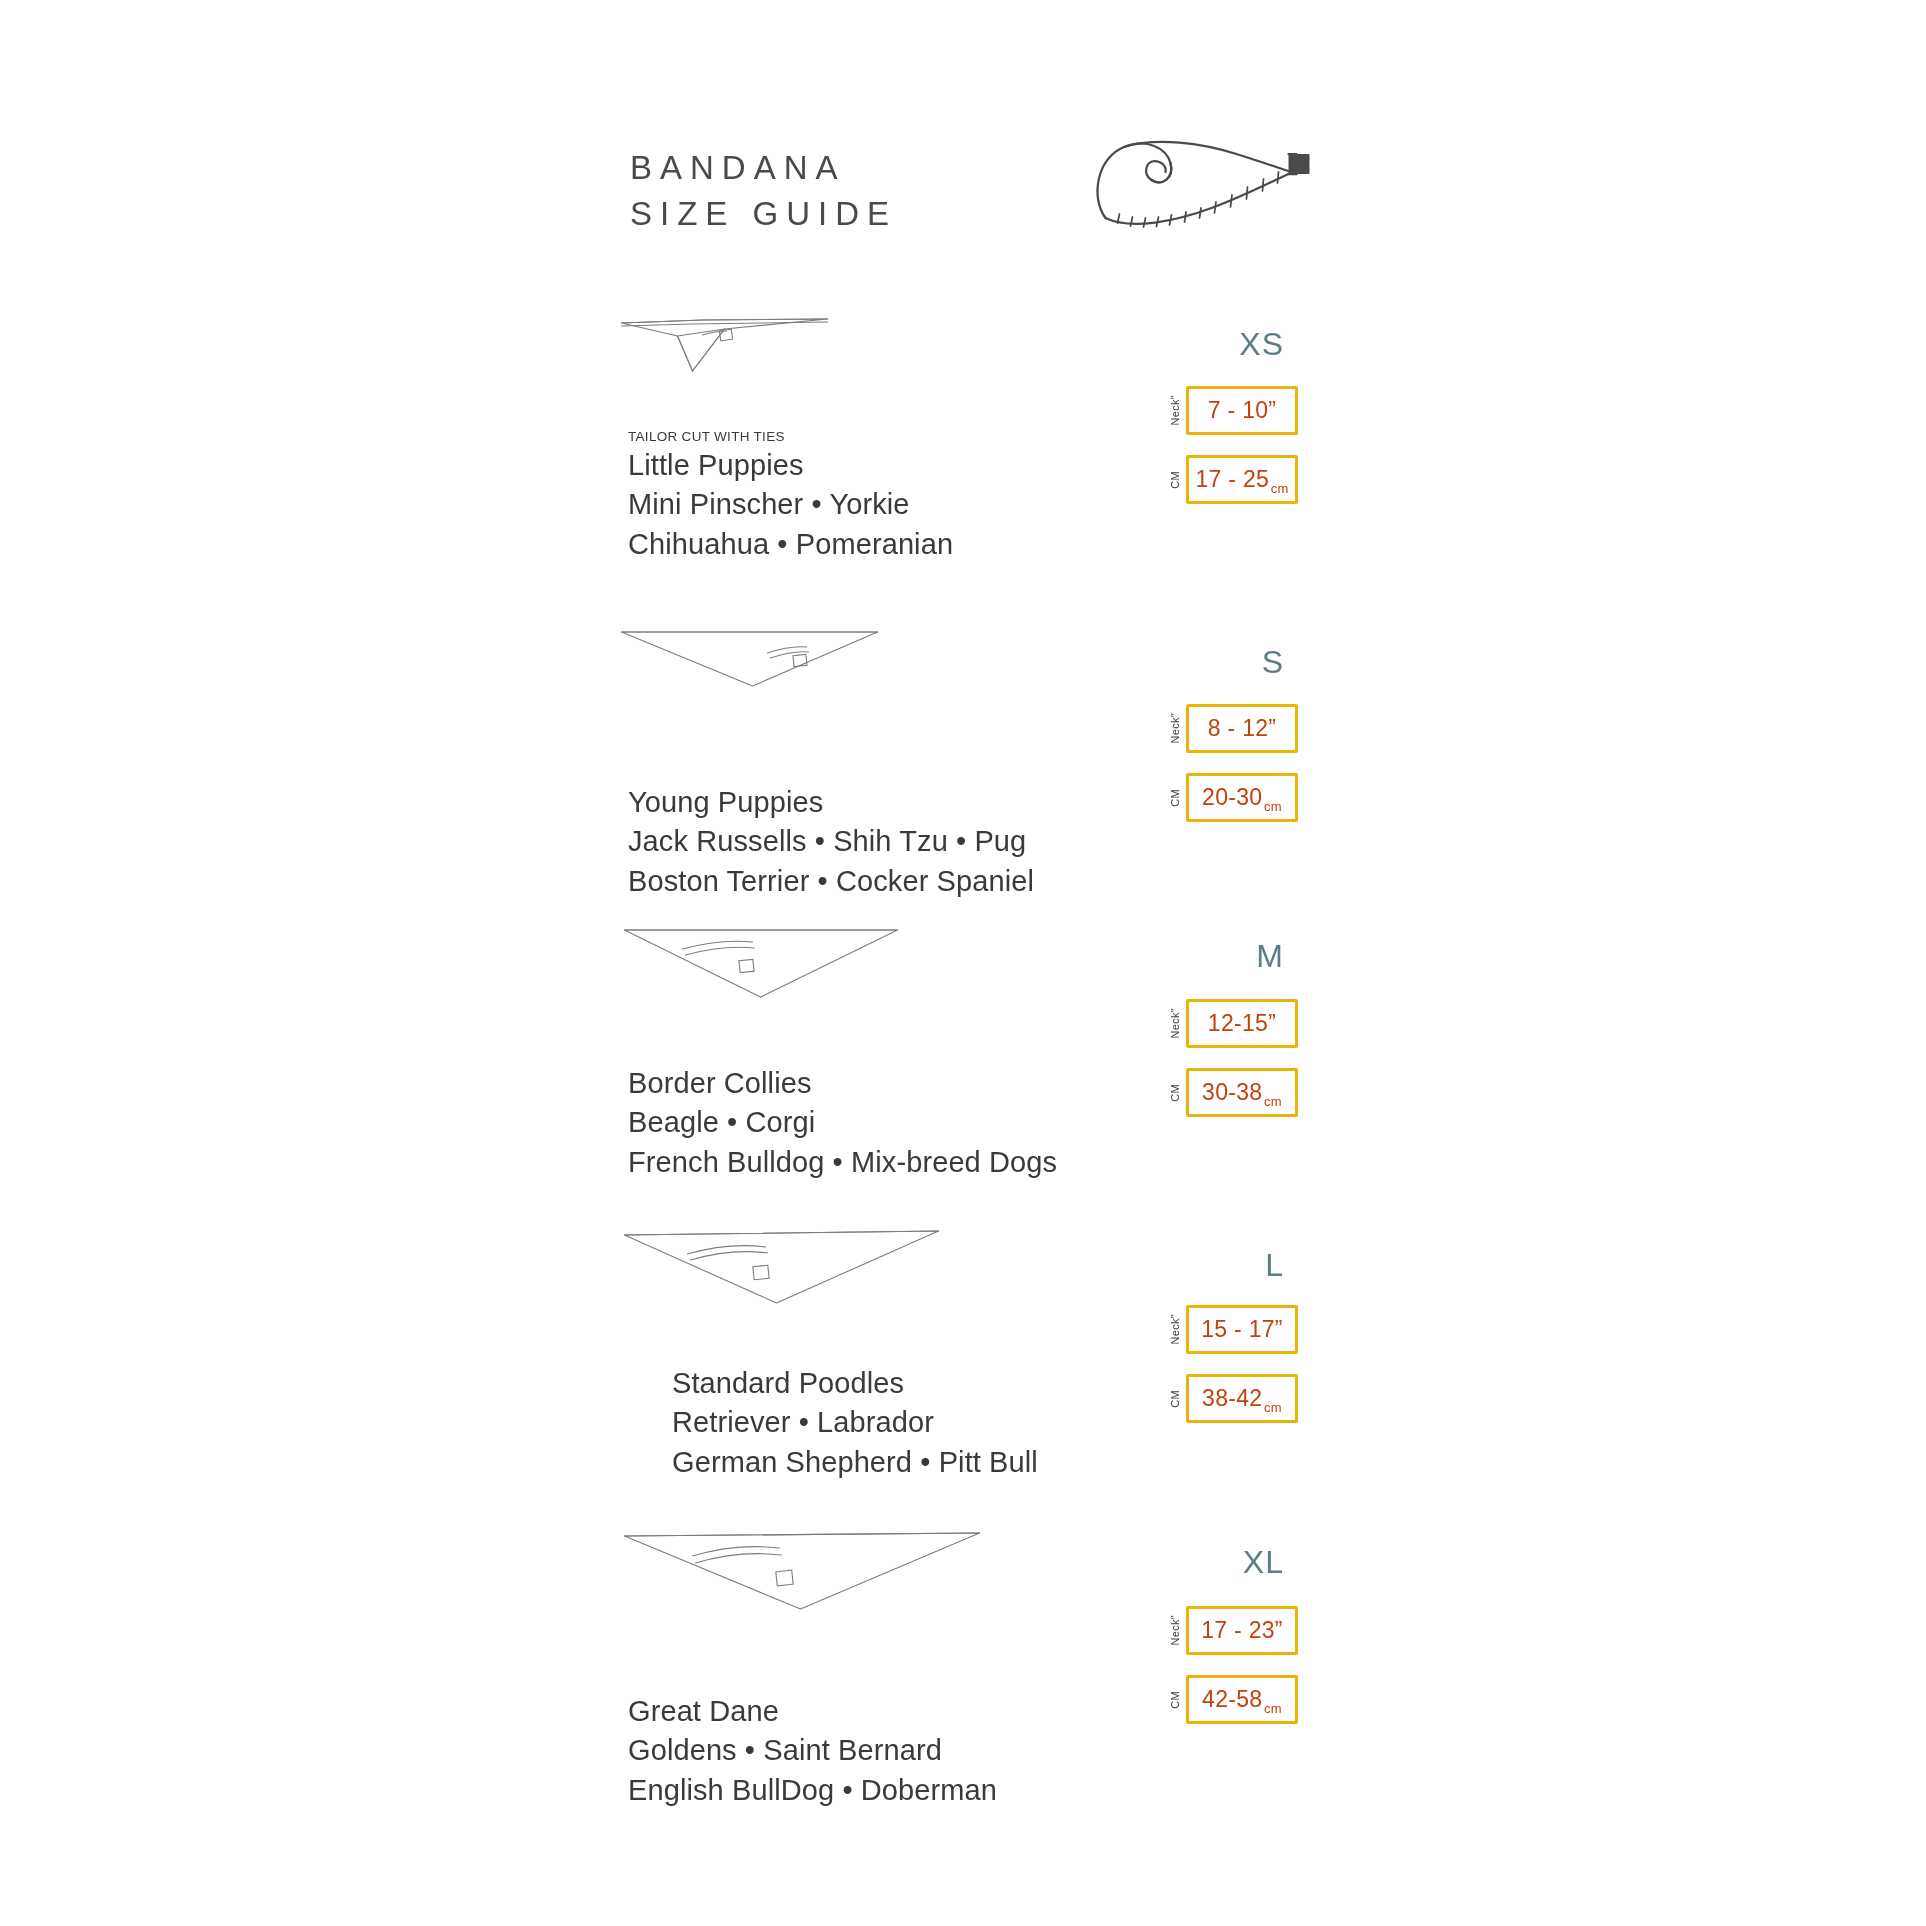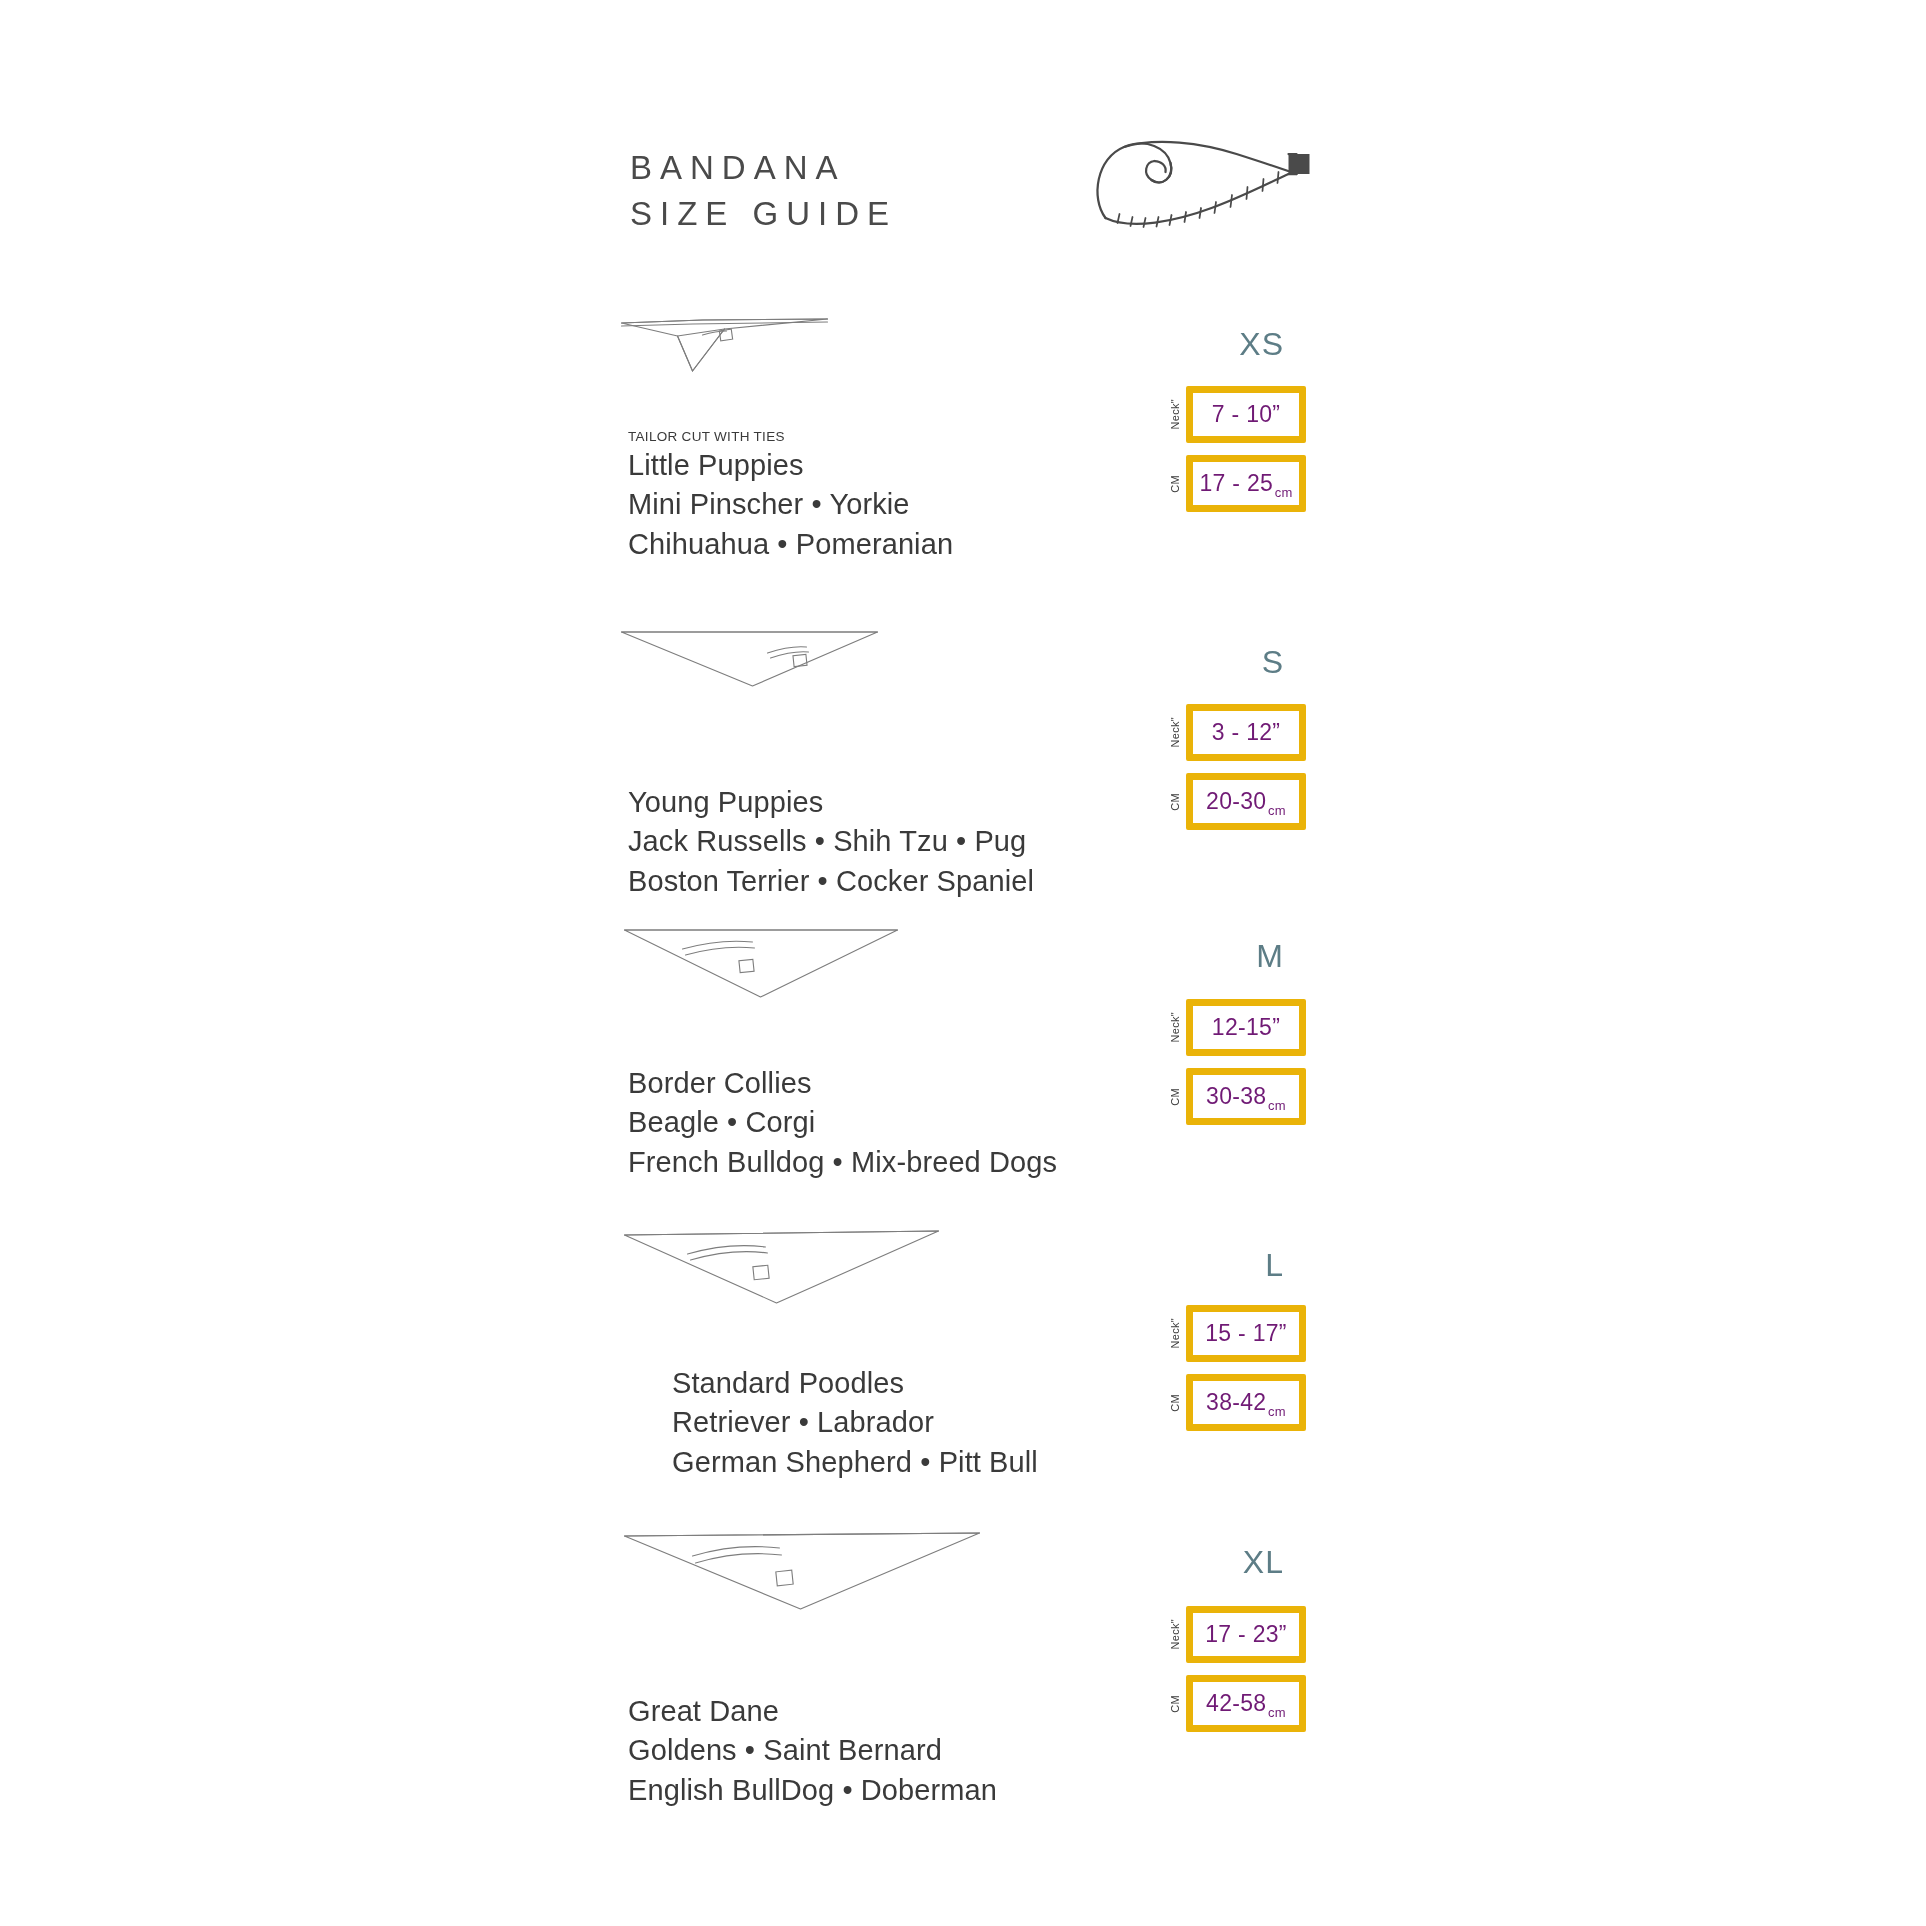--- a/index.html
+++ b/index.html
@@ -99,29 +99,29 @@
   .meas .vlabel {
     writing-mode: vertical-rl;
     transform: rotate(180deg);
     font-size: 11px;
     color: #3a3a3a;
     letter-spacing: 0.3px;
     margin-right: 5px;
     white-space: nowrap;
   }
   .meas .box {
-    border: 7px solid #eab308;
+    border: 3px solid #eab308;
     border-radius: 2px;
     width: 106px;
     height: 43px;
     display: flex;
     align-items: center;
     justify-content: center;
     font-size: 23px;
-    color: #701a75;
+    color: #c2410c;
     background: #fff;
     letter-spacing: 0.3px;
   }
   .meas .box .unit {
     font-size: 13px;
     margin-left: 1.5px;
     align-self: flex-end;
     padding-bottom: 5px;
   }
   svg { display: block; }
@@ -212,21 +212,21 @@
       </svg>
     </div>
     <div class="breeds" style="top:143px;margin-top:21px;">Young Puppies
 Jack Russells • Shih Tzu • Pug
 Boston Terrier • Cocker Spaniel</div>
 
     <div class="size-block">
       <div class="size-label" style="top:25px;">S</div>
       <div class="meas" style="top:85px; left:0px;">
         <div class="vlabel">Neck"</div>
-        <div class="box">3 - 12”</div>
+        <div class="box">8 - 12”</div>
       </div>
       <div class="meas" style="top:154px; left:0px;">
         <div class="vlabel">CM</div>
         <div class="box">
             <span>20-30</span>
             <span class="unit">cm</span>
           </div>
       </div>
     </div>
   </div>

